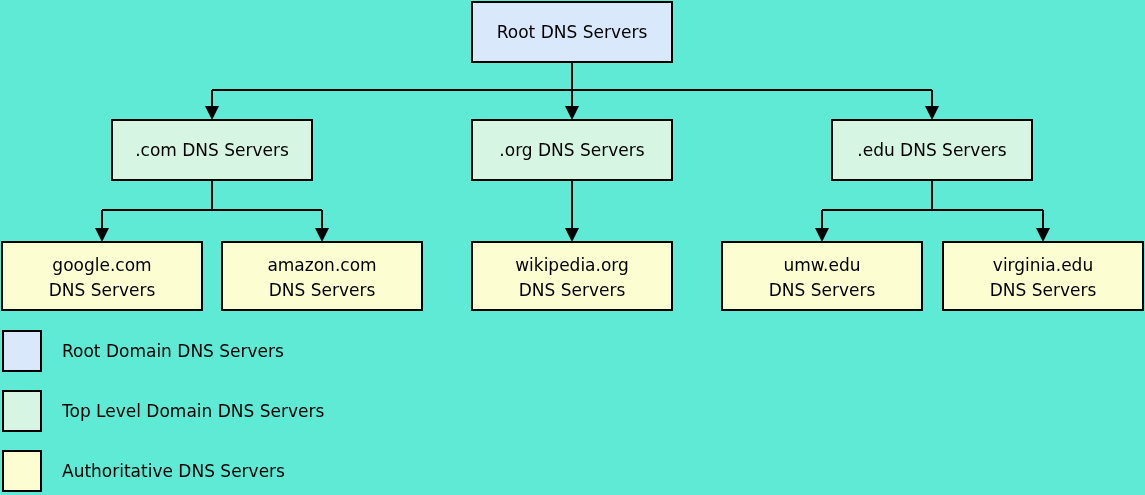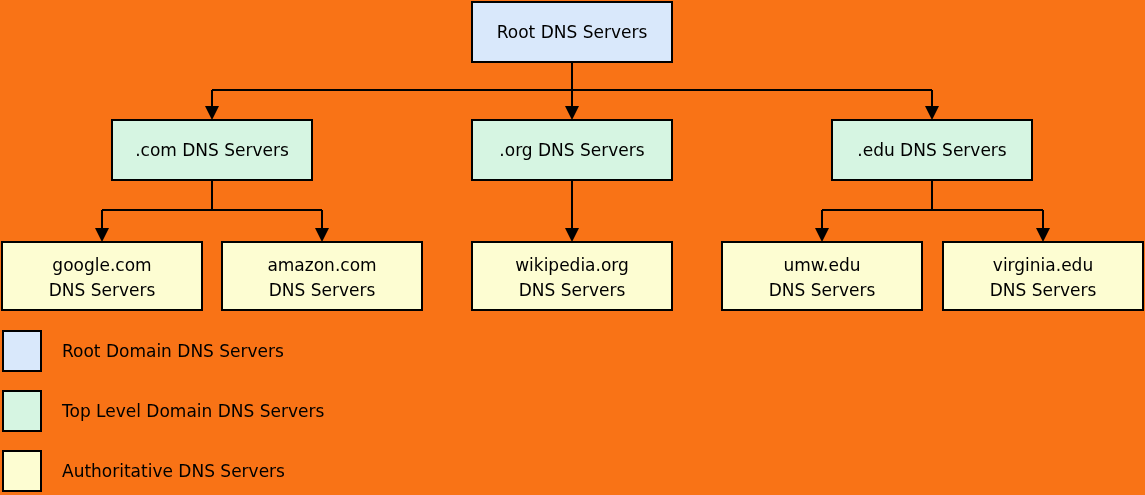--- a/index.html
+++ b/index.html
@@ -4,21 +4,21 @@
 <style>
   html, body {
     margin: 0;
     padding: 0;
     background: #ffffff;
   }
   .canvas {
     position: relative;
     width: 1145px;
     height: 495px;
-    background: #f97316;
+    background: #5eead4;
     overflow: hidden;
   }
   svg text {
     font-family: "DejaVu Sans", sans-serif;
     font-size: 17px;
     fill: #000000;
   }
   svg .node-box {
     stroke: #000000;
     stroke-width: 2px;

